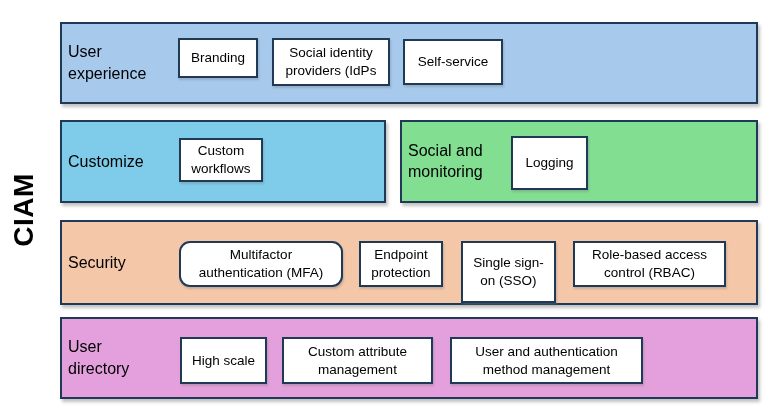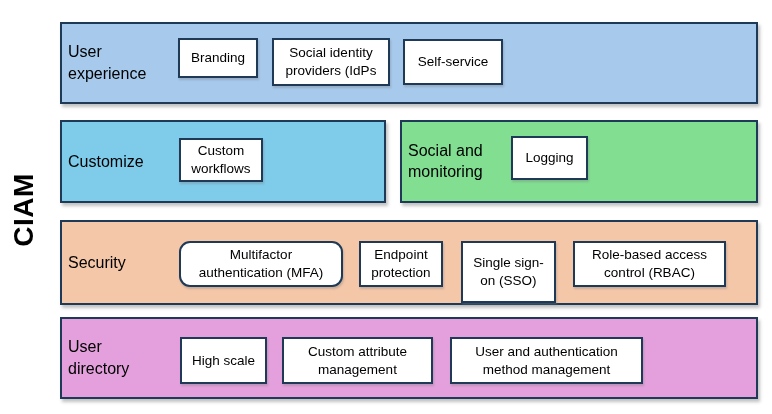--- a/index.html
+++ b/index.html
@@ -65,21 +65,21 @@
   .band-customize { left: 60px;  top: 120px; width: 326px; height: 83px; background: var(--band-cyan,  #7FCBEA); }
   .band-alerts    { left: 400px; top: 120px; width: 358px; height: 83px; background: var(--band-green, #82DF92); }
   .band-security  { left: 60px;  top: 220px; width: 698px; height: 85px; background: var(--band-peach, #F5C7A9); }
   .band-directory { left: 60px;  top: 317px; width: 698px; height: 82px; background: var(--band-pink,  #E3A0DC); }
 
   
   .box-branding   { left: 116px; top: 14px; width: 80px;  height: 40px; }
   .box-social     { left: 210px; top: 14px; width: 118px; height: 48px; }
   .box-selfserve  { left: 341px; top: 15px; width: 100px; height: 46px; }
   .box-workflows  { left: 117px; top: 16px; width: 84px;  height: 44px; }
-  .box-logging    { left: 109px; top: 14px; width: 77px;  height: 44px; }
+  .box-logging    { left: 109px; top: 14px; width: 77px;  height: 54px; }
   .box-mfa        { left: 117px; top: 19px; width: 164px; height: 46px; border-radius: 11px; }
   .box-endpoint   { left: 297px; top: 19px; width: 84px;  height: 46px; }
   .box-sso        { left: 399px; top: 19px; width: 95px;  height: 62px; }
   .box-rbac       { left: 511px; top: 19px; width: 153px; height: 46px; }
   .box-highscale  { left: 118px; top: 18px; width: 87px;  height: 47px; }
   .box-customattr { left: 220px; top: 18px; width: 151px; height: 47px; }
   .box-userauth   { left: 388px; top: 18px; width: 193px; height: 47px; }
 </style>
 </head>
 <body>

